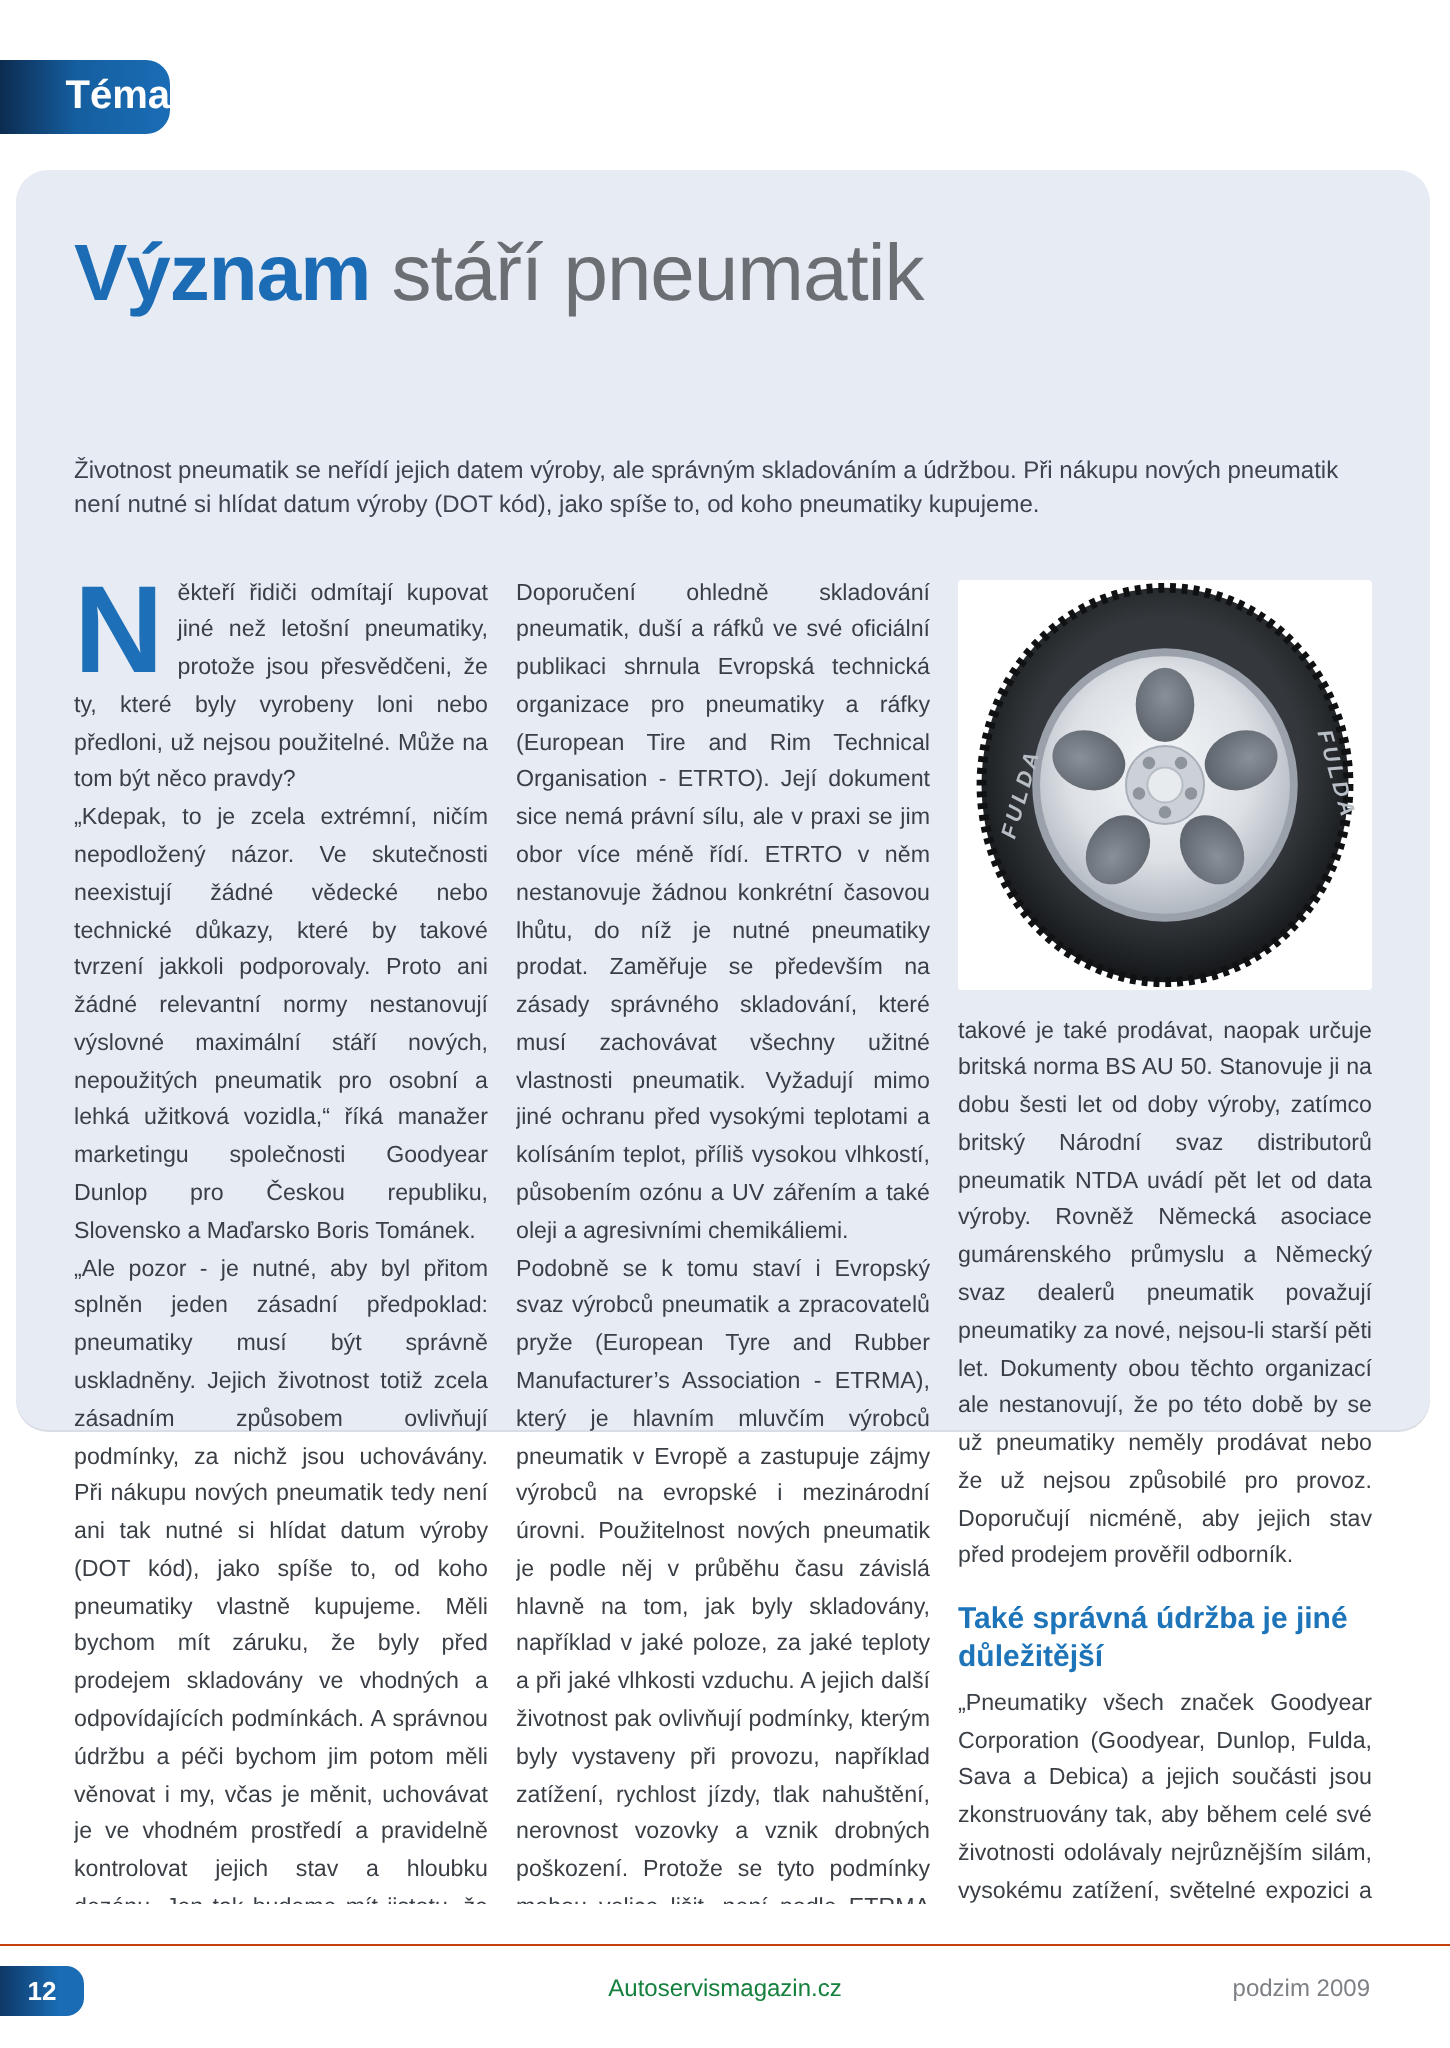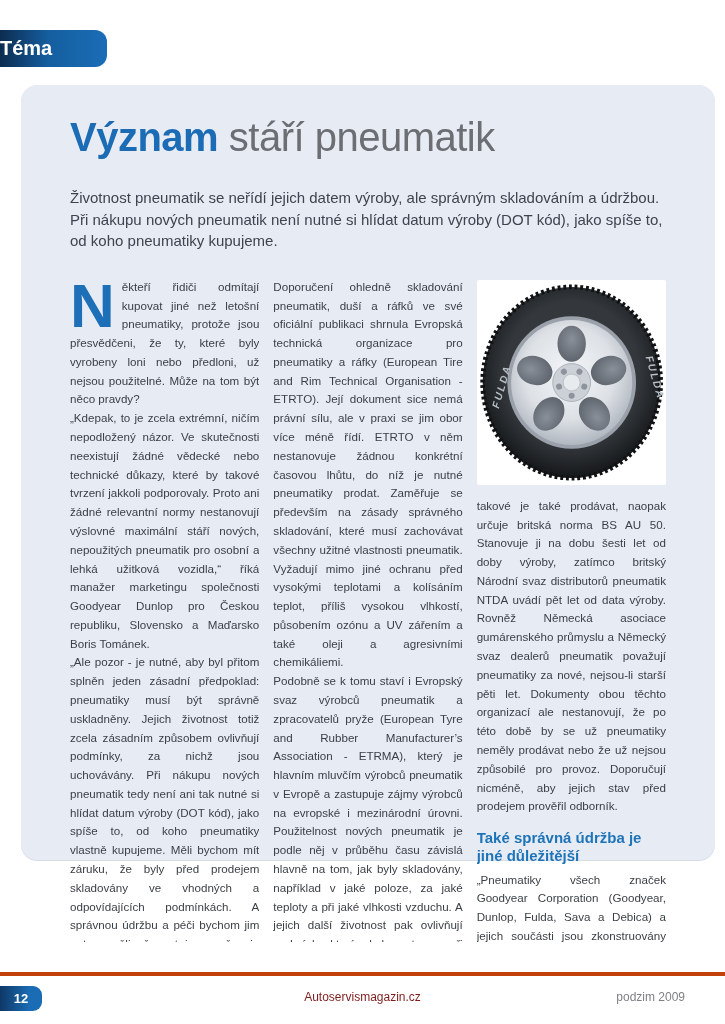--- a/index.html
+++ b/index.html
@@ -7,49 +7,49 @@
   body {
     font-family: "Liberation Sans", sans-serif;
     background: #ffffff;
     position: relative;
     color: #3a3f46;
   }
   
   .topbar { position: absolute; top: 0; left: 0; right: 0; height: 85px; }
   .tema-badge {
     position: absolute; left: 0; top: 30px;
-    width: 107px; height: 37px;
+    width: 85px; height: 37px;
     background: linear-gradient(90deg, #0c2c50 0%, #155e9f 45%, #1a6db6 100%);
     border-radius: 0 12px 12px 0;
-    display: flex; align-items: center; justify-content: flex-start;
+    display: flex; align-items: center; justify-content: flex-end;
   }
   .tema-badge span { color: #ffffff; font-size: 20px; font-weight: 700; }
   .section-header {
     position: absolute; right: 30px; top: 38px;
     display: flex; align-items: center; gap: 11px; margin-top: 47px;
   }
   .section-label { color: #2e79ba; font-size: 19px; font-weight: 700; letter-spacing: 0.3px; }
   .section-pill {
     width: 38px; height: 21px; border-radius: 11px;
     background: linear-gradient(100deg, #1e70b5 0%, #1e70b5 35%, #0b0e13 80%);
   }
   
   .panel {
-    position: absolute; left: 21px; right: 10px; top: 85px; height: 775px;
+    position: absolute; left: 8px; right: 10px; top: 85px; height: 630px;
     background: #e7ebf4;
     border-radius: 16px;
-    padding: 0 49px;
+    padding: 0 29px;
     box-shadow: 0 1px 0 #d9dde4;
   }
   .title { margin-top: 30px; font-size: 40px; letter-spacing: -0.5px; line-height: 1.1; }
   .title-accent { color: #1b6cb5; font-weight: 700; }
   .title-rest { color: #6b6e73; font-weight: 400; }
   .intro {
-    margin-top: 28px; max-width: 640px;
-    font-size: 15px; line-height: 1.44; color: #3e444d;
+    margin-top: 68px; max-width: 640px;
+    font-size: 12px; line-height: 1.44; color: #3e444d;
   }
   .columns {
     margin-top: 26px;
     display: flex; gap: 14px;
     height: 664px; overflow: hidden;
   }
   .col {
     flex: 1 1 0; min-width: 0;
     font-size: 11.6px; line-height: 1.62;
     text-align: justify; overflow: hidden;
@@ -66,33 +66,33 @@
     margin: 13px 0 5px 0;
   }
   .tire-figure {
     width: 100%; height: 205px; margin: 2px 0 12px 0;
     background: #ffffff; border-radius: 2px; overflow: hidden;
   }
   .tire-figure svg { display: block; width: 100%; height: 100%; }
   
   .page-footer {
     position: absolute; left: 0; right: 0; top: 972px; height: 40px;
-    border-top: 4px solid #c2410c;
+    border-top: 1px solid #c2410c;
   }
   .page-badge {
     position: absolute; left: 0; top: 10px;
     width: 42px; height: 25px;
     background: linear-gradient(90deg, #0e3867 0%, #1a6cb4 70%);
     border-radius: 0 9px 9px 0;
     display: flex; align-items: center; justify-content: center;
   }
   .page-badge span { color: #ffffff; font-size: 13px; font-weight: 700; }
   .footer-site {
     position: absolute; left: 0; right: 0; top: 14px;
-    text-align: center; color: #7f1d1d; font-size: 12px;
+    text-align: center; color: #15803d; font-size: 12px;
   }
   .footer-issue {
     position: absolute; right: 40px; top: 14px;
     color: #7d8085; font-size: 12px;
   }
 </style>
 </head>
 <body>
 
 <div class="page">

